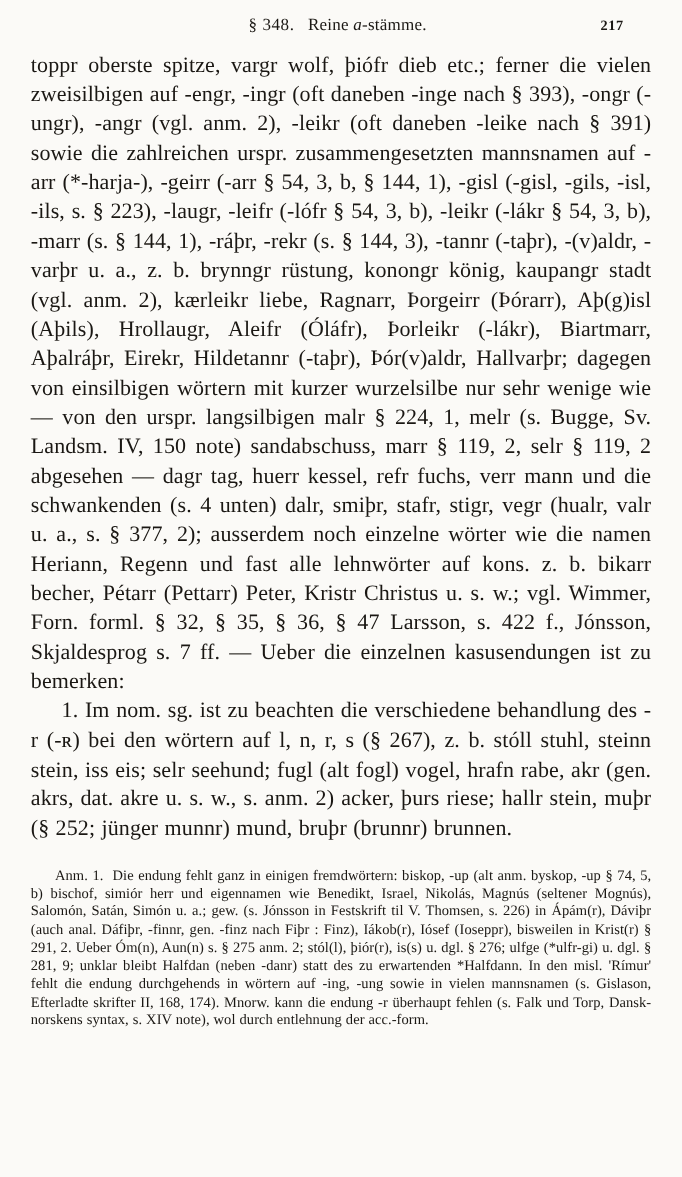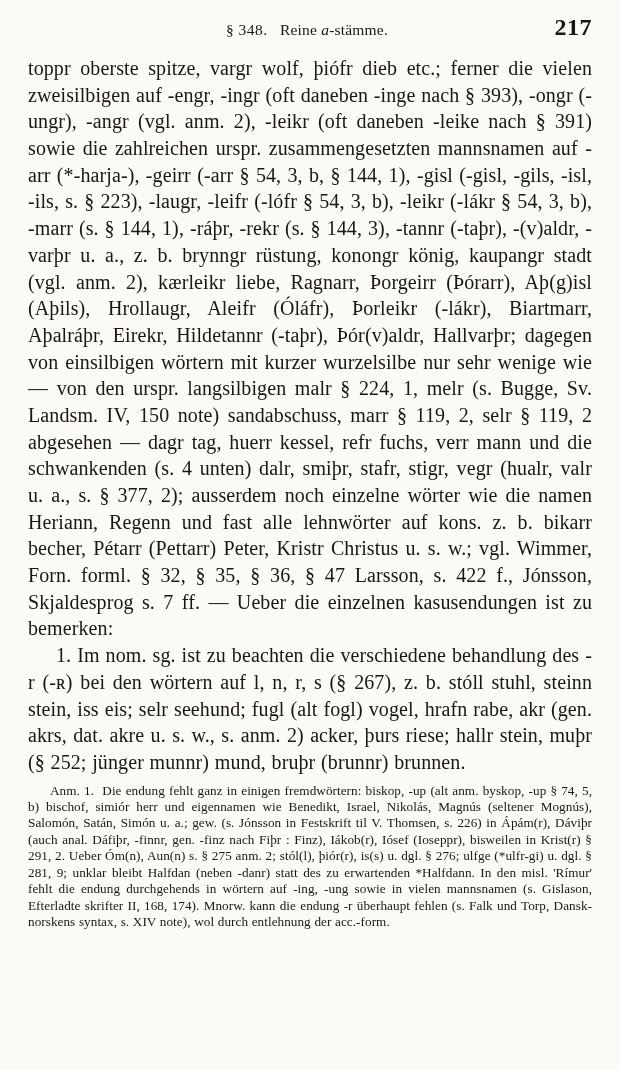--- a/index.html
+++ b/index.html
@@ -45,22 +45,22 @@
     white-space: nowrap;
   }
   .running-head .sec {
     letter-spacing: 0.5px;
   }
   .running-head i {
     font-style: italic;
   }
   .page-number {
     width: 46px;
-    text-align: right;
-    font-size: 24px;
+    text-align: left;
+    font-size: 13px;
     font-weight: bold;
     letter-spacing: 0.5px;
   }
   .body-text {
     font-size: 20px;
     line-height: 1.335;
     text-align: justify;
     text-justify: inter-word;
     letter-spacing: 0.1px;
     word-spacing: 0.6px;
@@ -70,21 +70,21 @@
   }
   .para-indent {
     text-indent: 28px;
   }
   .note {
     font-size: 13.2px;
     line-height: 1.245;
     text-align: justify;
     letter-spacing: 0.05px;
     word-spacing: 0.3px;
-    margin-top: 7px;
+    margin-top: 21px;
   }
   .note .note-indent {
     text-indent: 22px;
     display: block;
   }
   i, .it {
     font-style: italic;
   }
 </style>
 </head>

